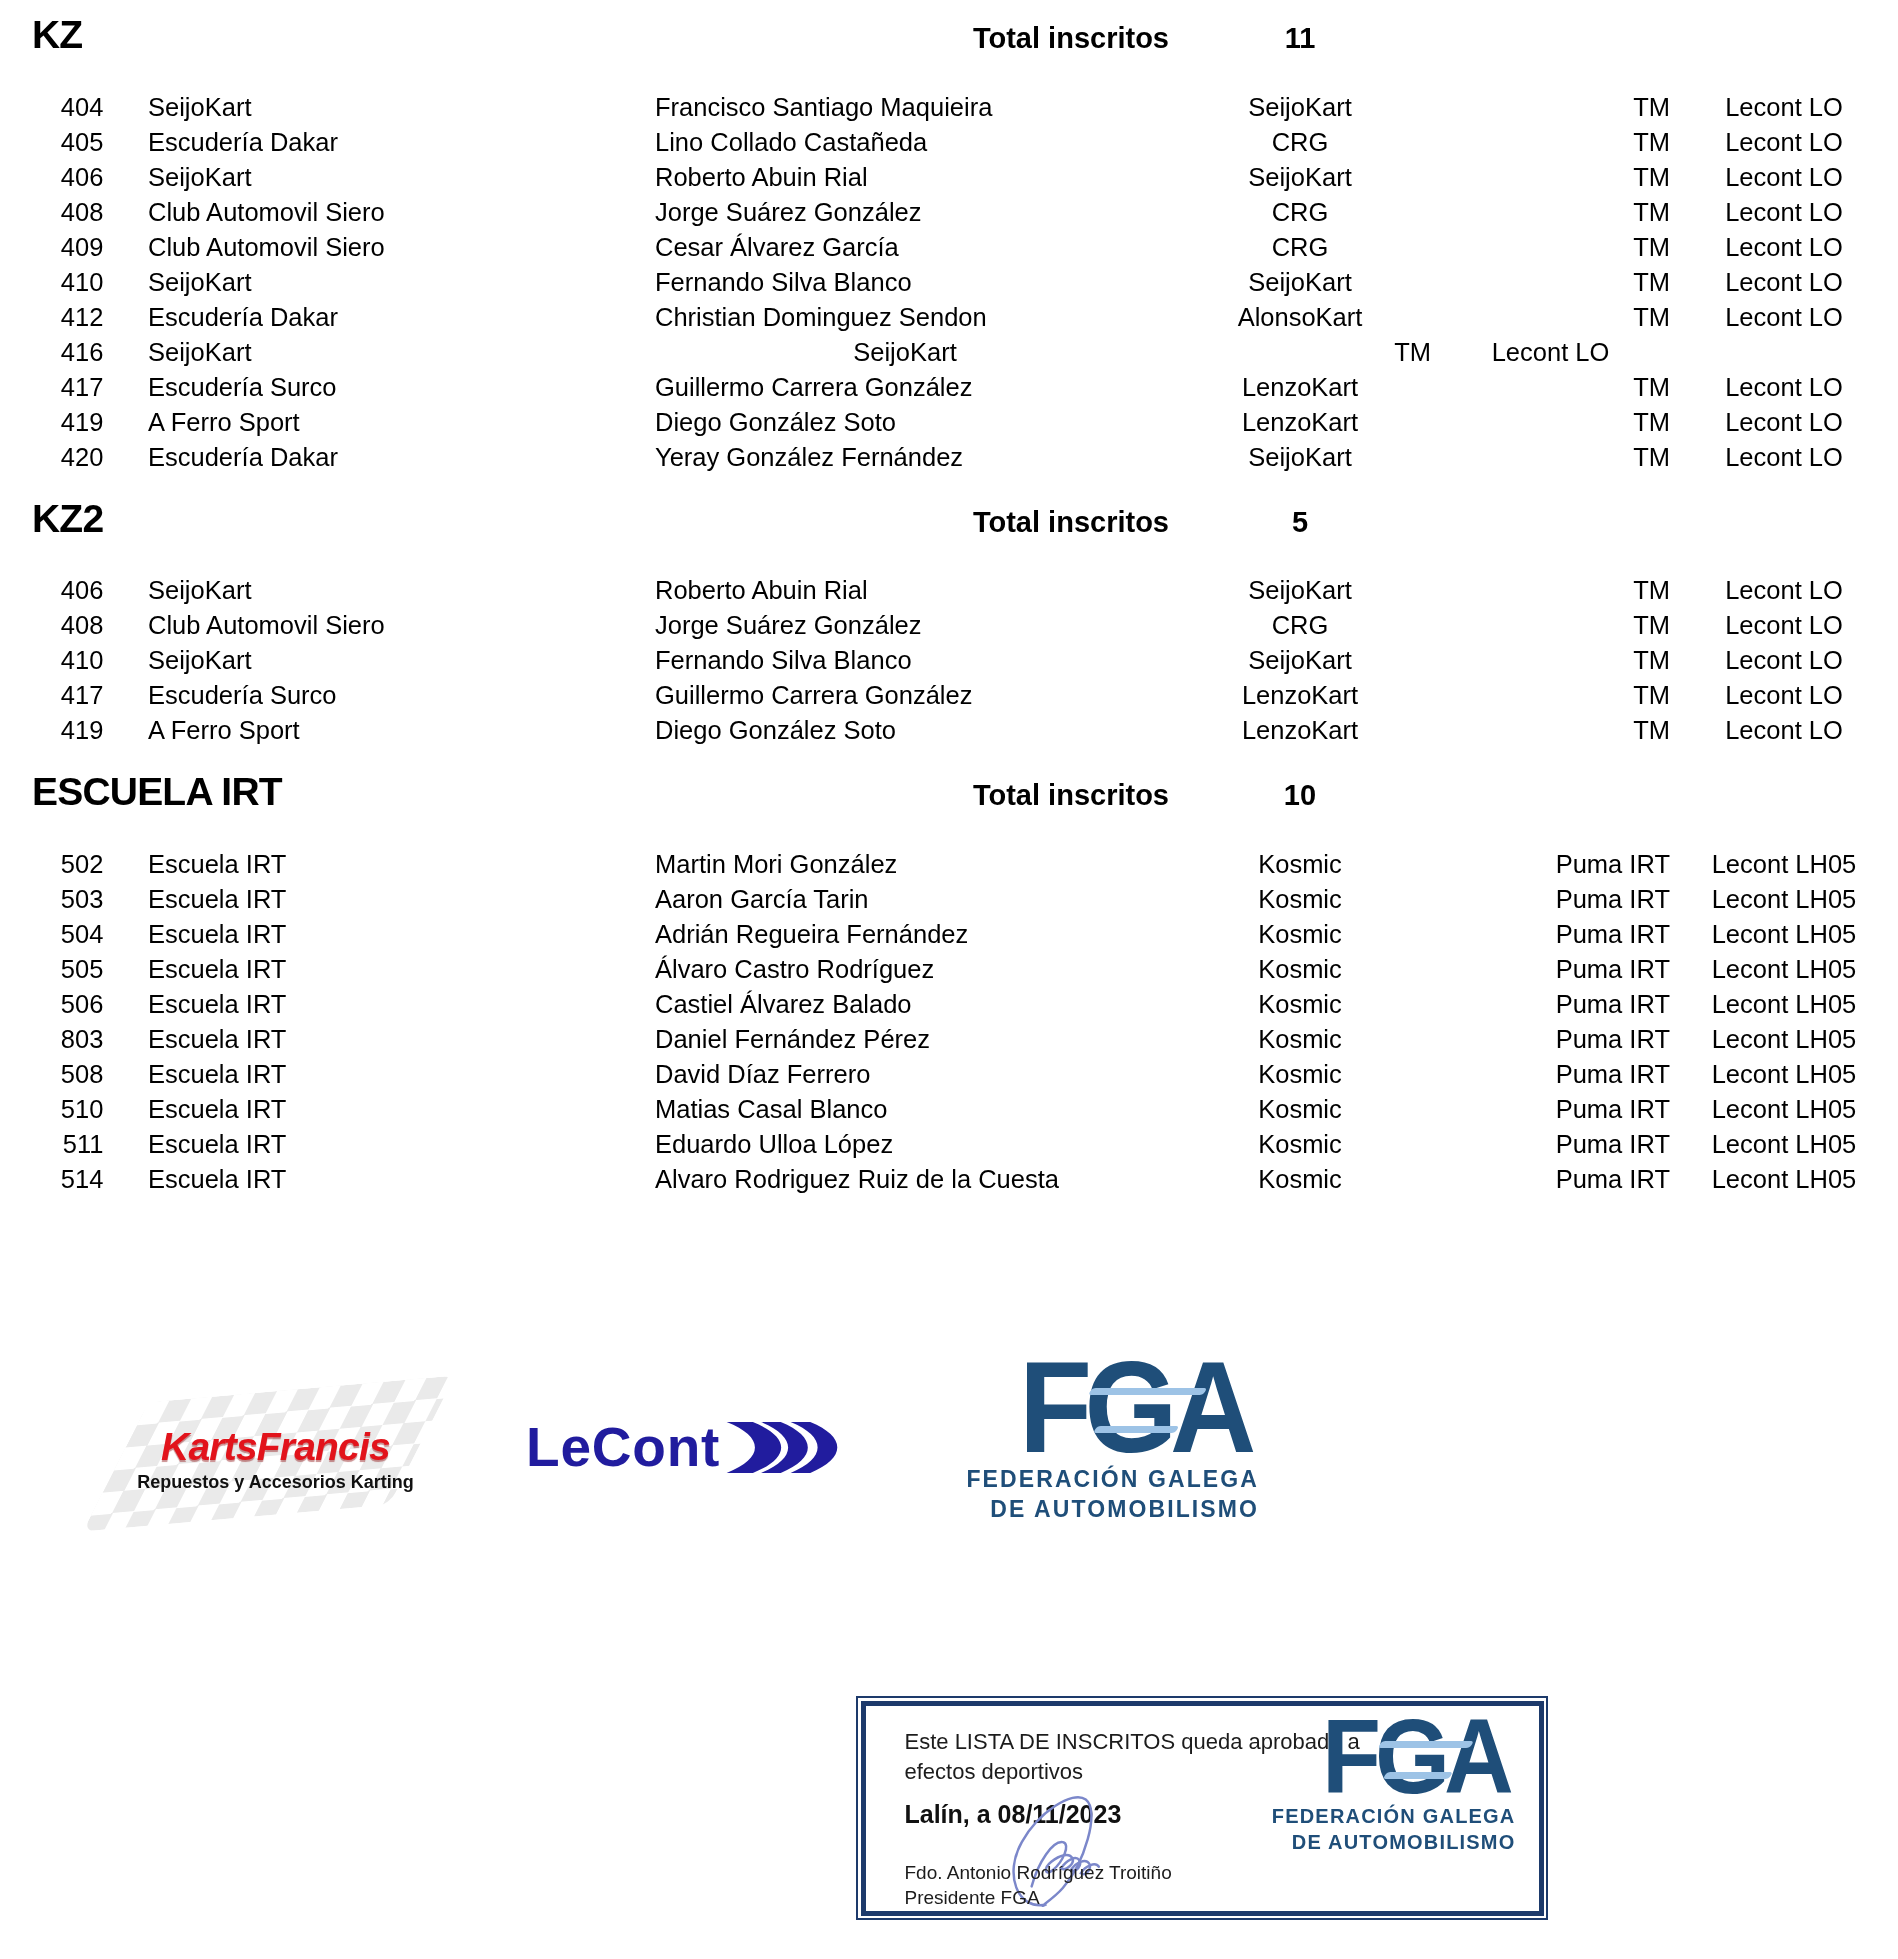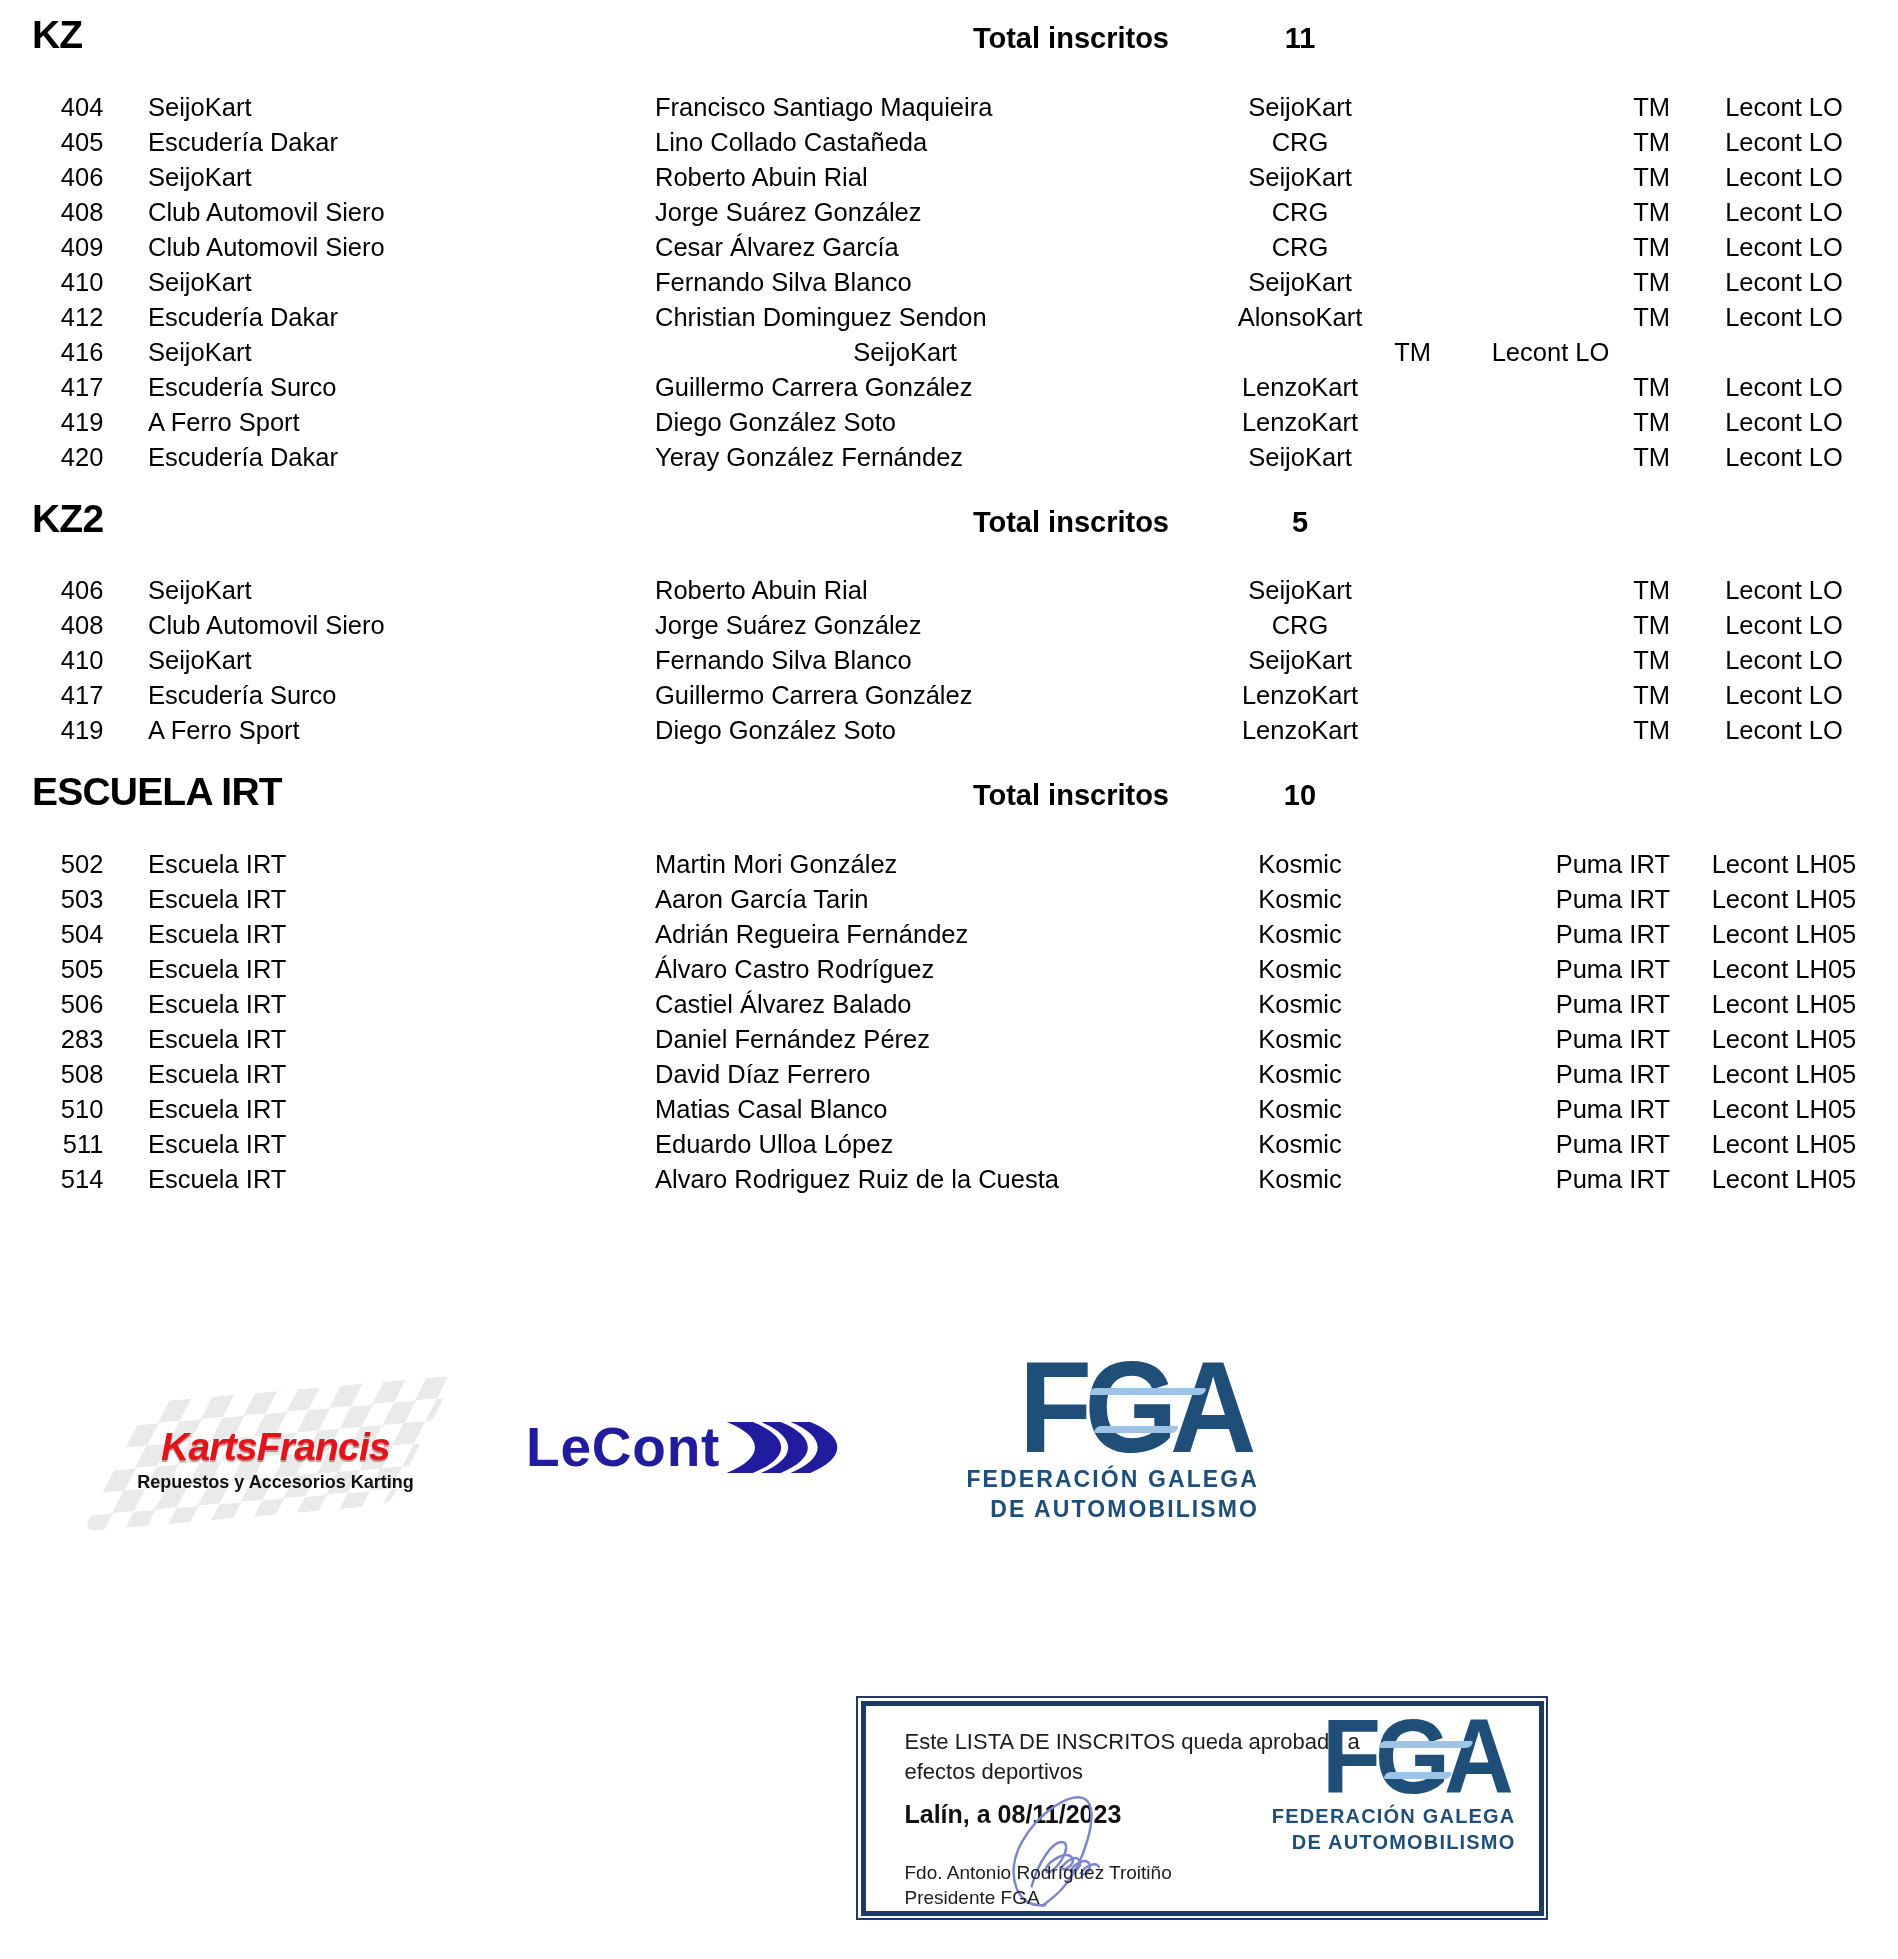--- a/index.html
+++ b/index.html
@@ -323,21 +323,21 @@
         </div>
         <div class="row">
           <div class="cell cell-num">506</div>
           <div class="cell cell-team">Escuela IRT</div>
           <div class="cell cell-driver">Castiel Álvarez Balado</div>
           <div class="cell cell-chassis">Kosmic</div>
           <div class="cell cell-engine">Puma IRT</div>
           <div class="cell cell-tires">Lecont LH05</div>
         </div>
         <div class="row">
-          <div class="cell cell-num">283</div>
+          <div class="cell cell-num">803</div>
           <div class="cell cell-team">Escuela IRT</div>
           <div class="cell cell-driver">Daniel Fernández Pérez</div>
           <div class="cell cell-chassis">Kosmic</div>
           <div class="cell cell-engine">Puma IRT</div>
           <div class="cell cell-tires">Lecont LH05</div>
         </div>
         <div class="row">
           <div class="cell cell-num">508</div>
           <div class="cell cell-team">Escuela IRT</div>
           <div class="cell cell-driver">David Díaz Ferrero</div>

